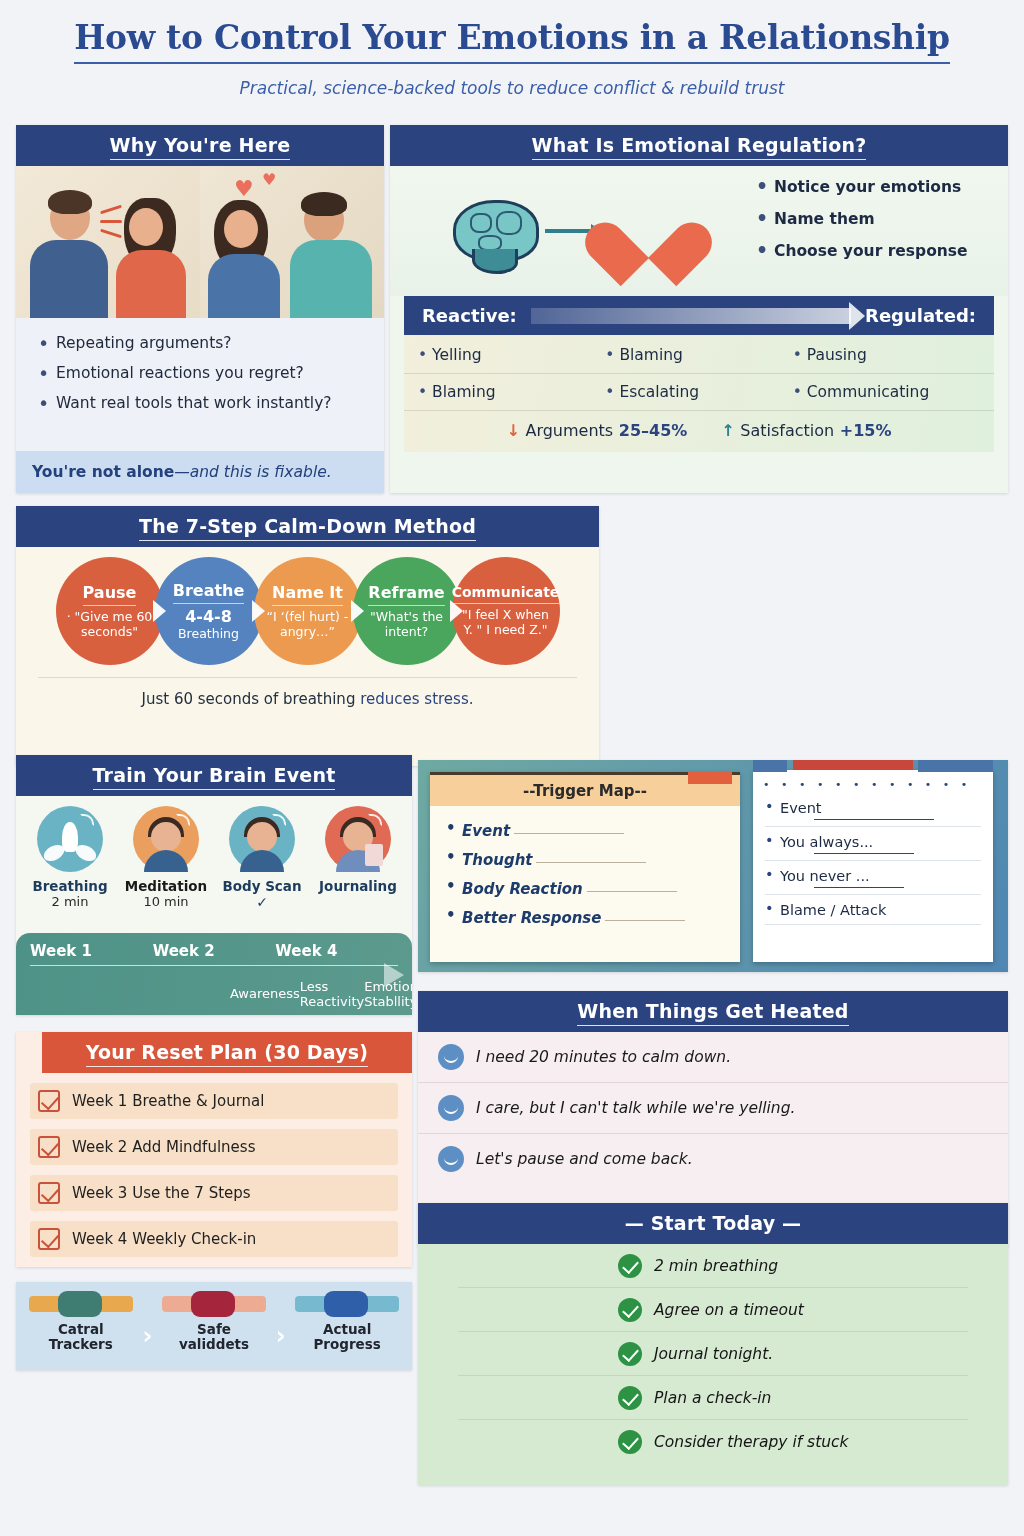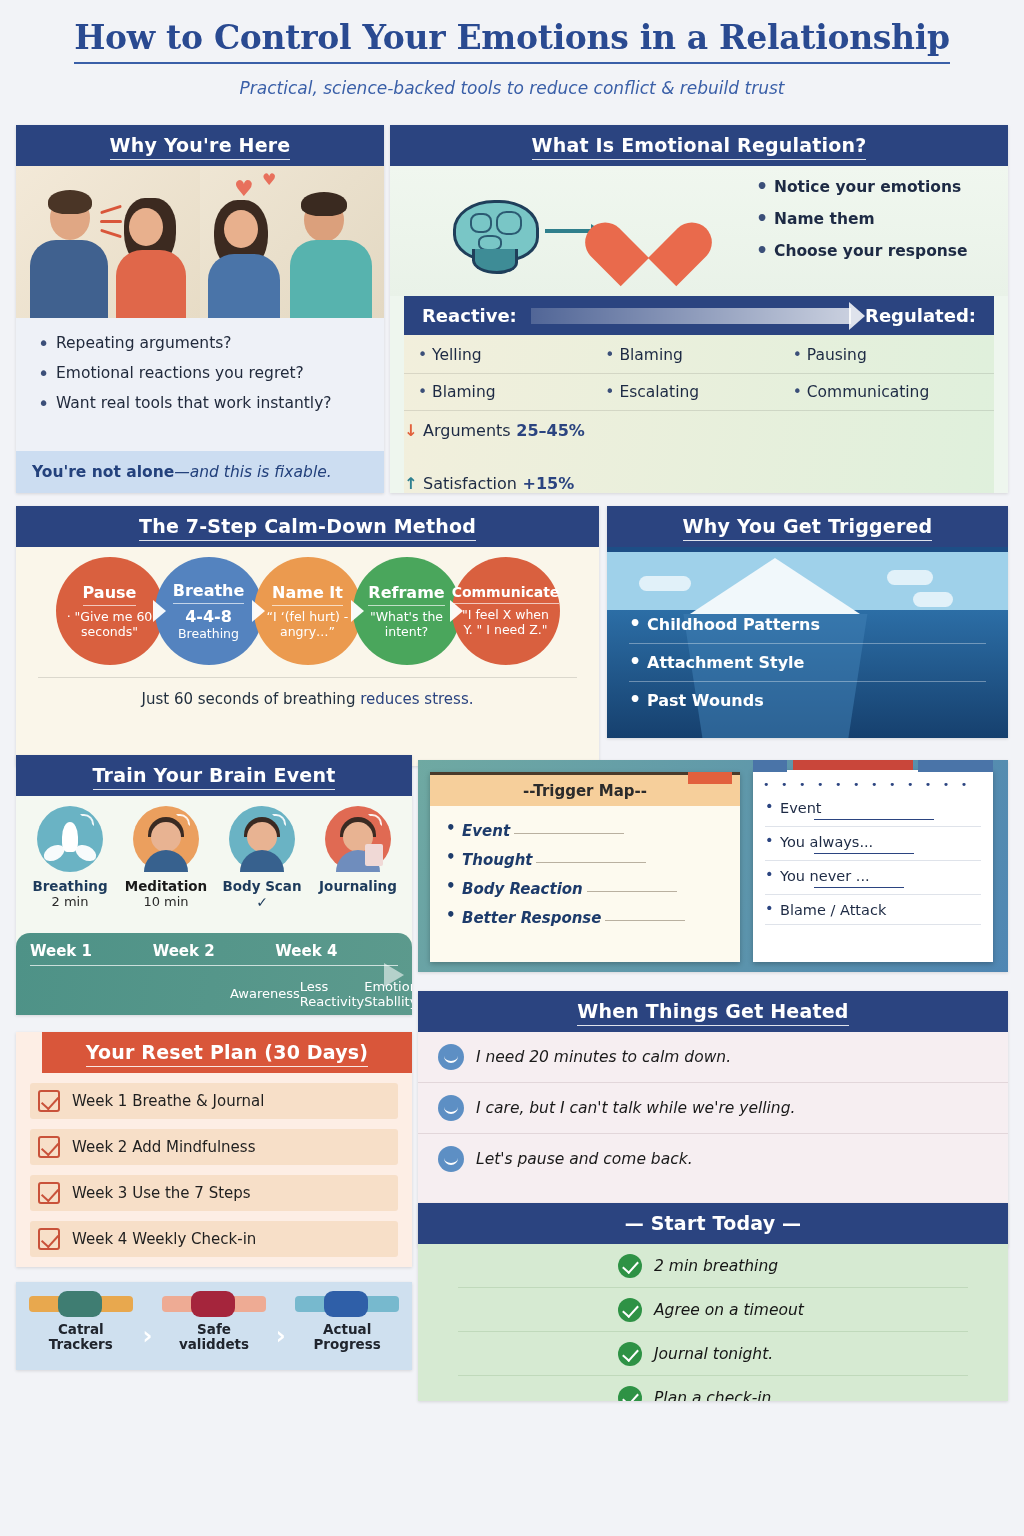--- a/index.html
+++ b/index.html
@@ -105,21 +105,21 @@
   .rr-head .grad { flex: 1; height: 16px; margin: 0 14px; position: relative;
     background: linear-gradient(90deg, rgba(255,255,255,.18), rgba(255,255,255,.75)); }
   .rr-head .grad:after { content:""; position:absolute; right:-14px; top:-6px;
     border-left: 16px solid rgba(255,255,255,.85);
     border-top: 14px solid transparent; border-bottom: 14px solid transparent; }
   .rr-body { margin: 0 14px; background: linear-gradient(100deg,#f2efdc,#dff0dc); padding: 2px 0 10px; }
   .rr-row { display: flex; padding: 9px 14px; border-bottom: 1px solid rgba(0,0,0,.10); }
   .rr-row div { flex: 1; font-size: 15.5px; color: #1d2a44; }
   .rr-row div:before { content: "• "; color: #3b4f79; }
   .rr-stats { display: flex; justify-content: center; gap: 34px; padding: 10px 0 2px; font-size: 16px;
-              font-weight: bold; color: #1d2a44; flex-direction: column; }
+              font-weight: bold; color: #1d2a44; }
   .rr-stats .dn { color: #e2613c; }
   .rr-stats .up { color: #2f8090; }
   .rr-stats .num { color: #2b4480; }
   .rr-stats .lbl { font-weight: normal; }
 
   
   #p-seven { left: 16px; top: 506px; width: 583px; height: 260px; background: #faf6ea;
              box-shadow: 0 1px 3px rgba(0,0,0,.12); }
   .circles { display: flex; align-items: center; justify-content: center; padding: 10px 6px 0; gap: 1px; }
   .circ {
@@ -240,21 +240,21 @@
             box-shadow: 0 1px 3px rgba(0,0,0,.12); }
   .hrow { display: flex; align-items: center; padding: 12px 20px; border-bottom: 1px solid #e2d6da; }
   .hrow:last-child { border-bottom: none; }
   .bub { width: 26px; height: 26px; border-radius: 50%; background: #5d8fc4; margin-right: 12px; flex: none;
          position: relative; }
   .bub:after { content: ""; position: absolute; left: 6px; top: 11px; width: 14px; height: 6px;
                border-bottom: 2px solid #fff; border-radius: 0 0 8px 8px; }
   .hrow span { font-size: 15.5px; color: #1a1a1a; font-style: italic; }
 
   
-  #p-start { left: 418px; top: 1203px; width: 590px; height: 198px; background: #d6ead2;
+  #p-start { left: 418px; top: 1203px; width: 590px; height: 282px; background: #d6ead2;
              box-shadow: 0 1px 3px rgba(0,0,0,.12); }
   .srow { display: flex; align-items: center; padding: 10px 0 9px 160px; margin: 0 40px;
           border-bottom: 1px solid #c0d9bb; }
   .srow:last-child { border-bottom: none; }
   .gchk { width: 24px; height: 24px; border-radius: 50%; background: #2e9245; margin-right: 12px; flex: none;
           position: relative; }
   .gchk:after { content: ""; position: absolute; left: 8px; top: 4px; width: 7px; height: 13px;
                 border: solid #fff; border-width: 0 2.6px 2.6px 0; transform: rotate(42deg); }
   .srow span { font-size: 15.5px; color: #151515; font-style: italic; }
 </style>
@@ -396,37 +396,20 @@
         <div class="ct" style="font-size:14px">Communicate</div>
         <div class="cs">"I feel X when Y. " I need Z."</div>
       </div>
     </div>
 
     <div class="seven-foot">
       <span>Just 60 seconds of breathing </span><b>reduces stress.</b>
     </div>
   </div>
 
-  <div class="panel" id="p-trig">
-    <div class="pbar" style="position:relative;z-index:4">
-      <span>Why You Get Triggered</span>
-    </div>
-    <div class="sea">
-      <div class="cloud" style="left:32px;top:24px;width:52px;"></div>
-      <div class="cloud" style="left:280px;top:18px;width:46px;"></div>
-      <div class="cloud" style="left:306px;top:40px;width:40px;"></div>
-      <div class="berg-bot"></div>
-      <div class="berg-top"></div>
-    </div>
-    <ul class="trig-list">
-      <li>Childhood Patterns</li>
-      <li>Attachment Style</li>
-      <li>Past Wounds</li>
-    </ul>
-  </div>
 
   <div class="panel" id="p-train">
     <div class="pbar">
       <span>Train Your Brain Event</span>
     </div>
 
     <div class="habits">
       <div class="habit">
         <div class="av" style="background:#6ab3c4">
           <div class="lotus"></div>

